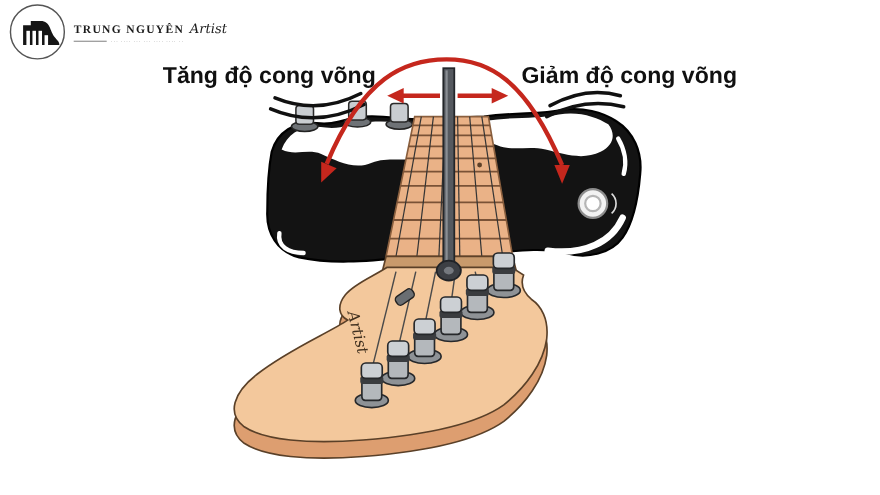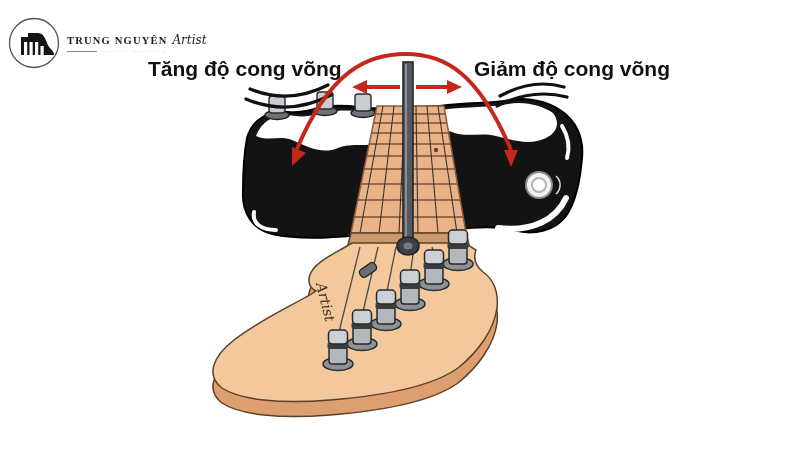--- a/index.html
+++ b/index.html
@@ -1,21 +1,21 @@
 <!DOCTYPE html>
 <html><head>
 <meta charset="utf-8">
 <style>
   html,body{margin:0;padding:0;background:#fff;}
   .stage{
     position:relative;width:800px;height:450px;background:#ffffff;
     overflow:hidden;font-family:"Liberation Sans",sans-serif;
   }
   
-  .logo{position:absolute;left:8px;top:17px;display:flex;align-items:center;gap:7px;}
+  .logo{position:absolute;left:8px;top:3px;display:flex;align-items:center;gap:7px;}
   .logo-text{display:flex;flex-direction:column;}
   .logo-brand-row{display:flex;align-items:baseline;gap:5px;}
   .logo-brand{
     font-family:"Liberation Serif",serif;font-weight:bold;font-size:10.5px;
     letter-spacing:1.2px;color:#1c1c1c;white-space:nowrap;
   }
   .logo-script{
     font-family:"DejaVu Serif",serif;font-style:italic;font-size:12px;color:#1c1c1c;
   }
   .logo-tagline{display:flex;align-items:center;gap:4px;margin-top:2px;}

